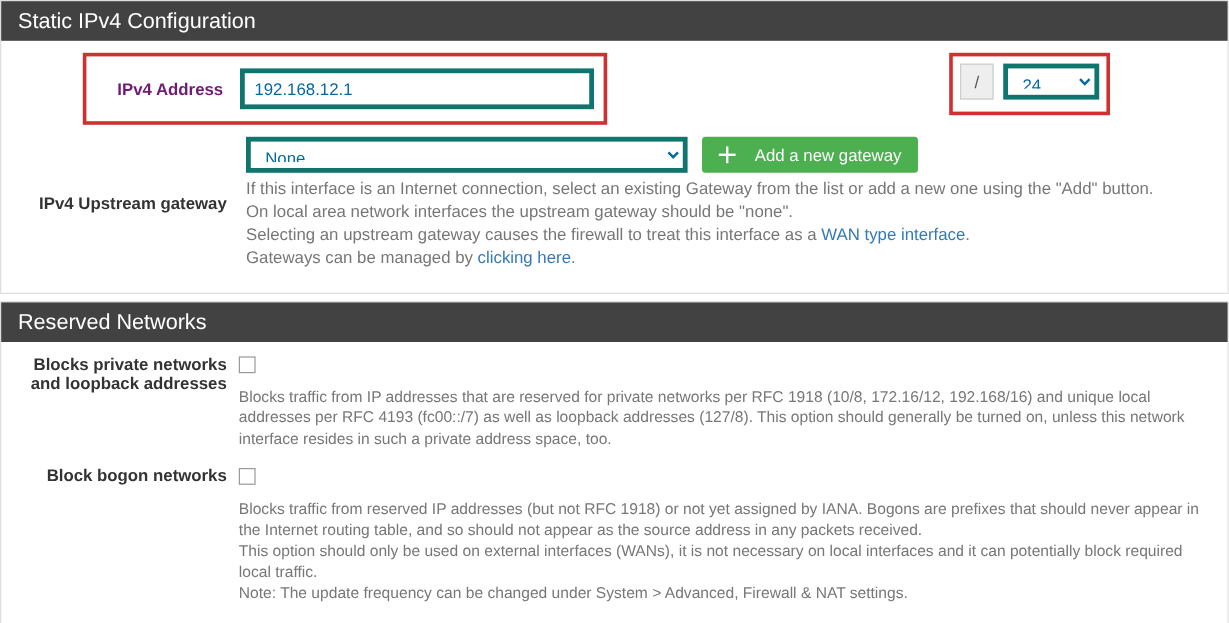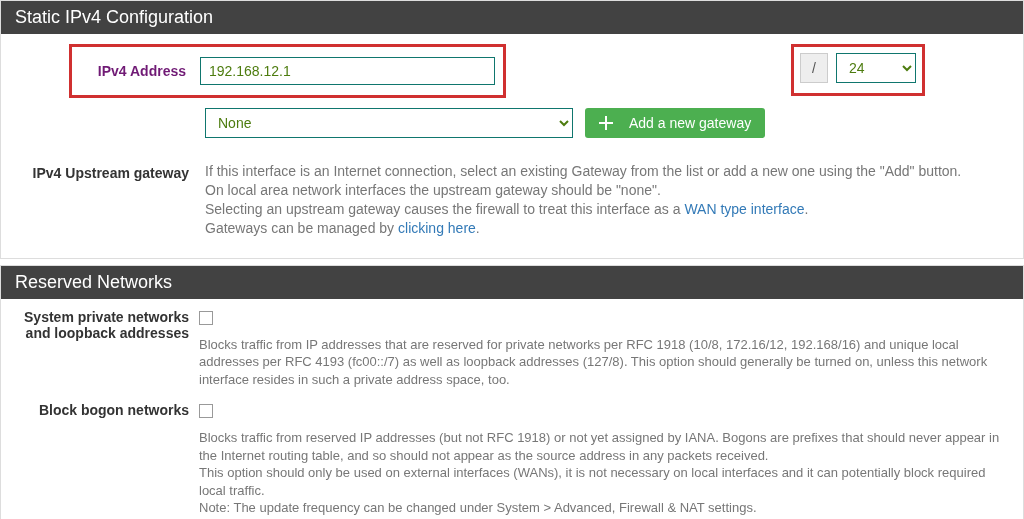--- a/index.html
+++ b/index.html
@@ -23,24 +23,24 @@
   .label-col {
     width: 190px;
     text-align: right;
     padding: 6px 10px 6px 4px;
     font-weight: bold;
     color: #333;
     line-height: 1.15;
   }
   .field-col { flex: 1; padding: 2px 6px 2px 6px; }
   input[type="text"], select {
-    border: 1px solid #0f766e;
+    border: 4px solid #0f766e;
     padding: 5px 8px;
     font-size: 14px;
-    color: #4d7c0f;
+    color: #0369a1;
     background: #fff;
   }
   .ip-input { width: 295px; }
   select.gateway { width: 368px; height: 30px;}
   select.cidr { width: 80px; height:30px;}
   .slash-box {
     display:inline-flex; align-items:center; justify-content:center;
     border:1px solid #ccc; background:#eee; color:#555;
     width:28px; height:30px; font-size:14px;
   }
@@ -51,21 +51,21 @@
   }
   .btn-success { background: #4caf50; color: #fff; }
   .plus-icon {
     display:inline-block; width:14px; height:14px; position:relative;
   }
   .plus-icon::before, .plus-icon::after {
     content:""; position:absolute; background:#fff;
   }
   .plus-icon::before { left:6px; top:0; width:2px; height:14px; }
   .plus-icon::after  { top:6px; left:0; height:2px; width:14px; }
-  .help-text { color:#777; font-size:14px; line-height:1.35; margin-top:24px;}
+  .help-text { color:#777; font-size:14px; line-height:1.35; margin-top:4px;}
   a { color: #337ab7; text-decoration: none; }
   .hl-red { border: 3px solid #d03030; padding: 10px 8px 10px 8px; }
   .hl-red.tight { padding: 6px 6px 10px 6px;}
   .chk-col { flex:1; padding-top:2px;}
   .checkbox {
     width:14px; height:14px; border:1px solid #999; display:inline-block; background:#fff;
   }
   .desc { color:#777; font-size:13px; line-height:1.35; margin-top:8px;}
   .row-ipaddr { display:flex; align-items:flex-start; gap:0; }
   .field-wrap { display:flex; align-items:center; gap:8px; }
@@ -121,21 +121,21 @@
     </div>
 
   </div>
 </div>
 
 <div class="panel" style="margin-top:6px;">
   <div class="panel-heading">Reserved Networks</div>
   <div class="panel-body">
 
     <div class="form-row">
-      <div class="label-col" style="padding-top:0;">System private networks and loopback addresses</div>
+      <div class="label-col" style="padding-top:0;">Blocks private networks and loopback addresses</div>
       <div class="chk-col">
         <span class="checkbox"></span>
         <div class="desc">Blocks traffic from IP addresses that are reserved for private networks per RFC 1918 (10/8, 172.16/12, 192.168/16) and unique local addresses per RFC 4193 (fc00::/7) as well as loopback addresses (127/8). This option should generally be turned on, unless this network interface resides in such a private address space, too.</div>
       </div>
     </div>
 
     <div class="form-row" style="margin-top:14px;">
       <div class="label-col" style="padding-top:0;">Block bogon networks</div>
       <div class="chk-col">
         <span class="checkbox"></span>

